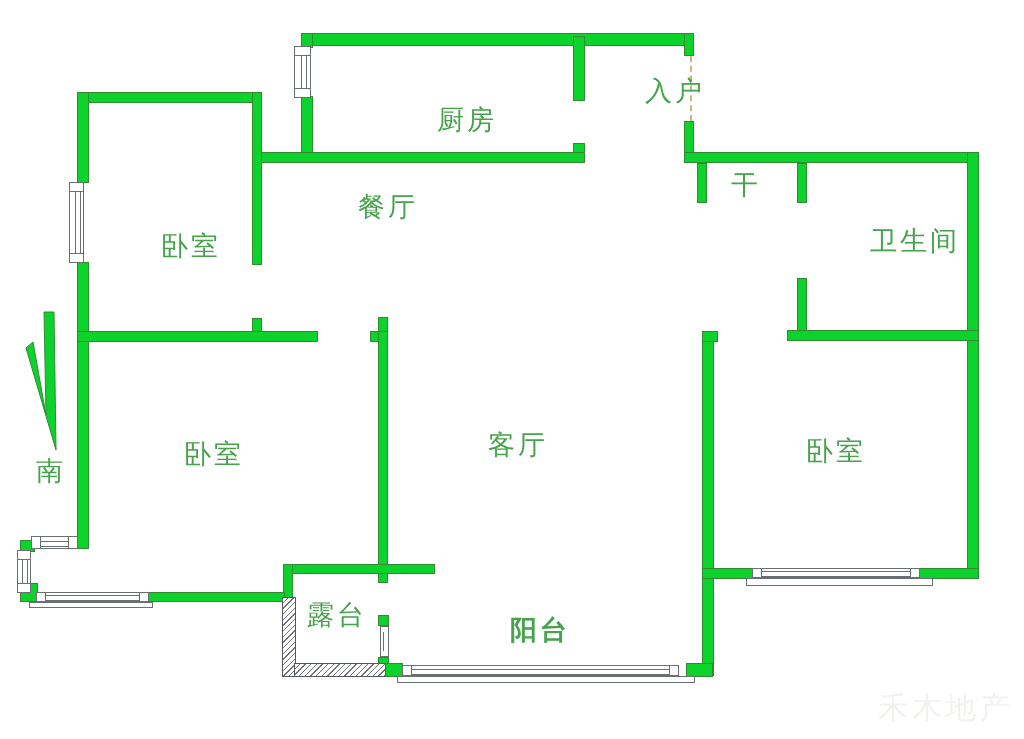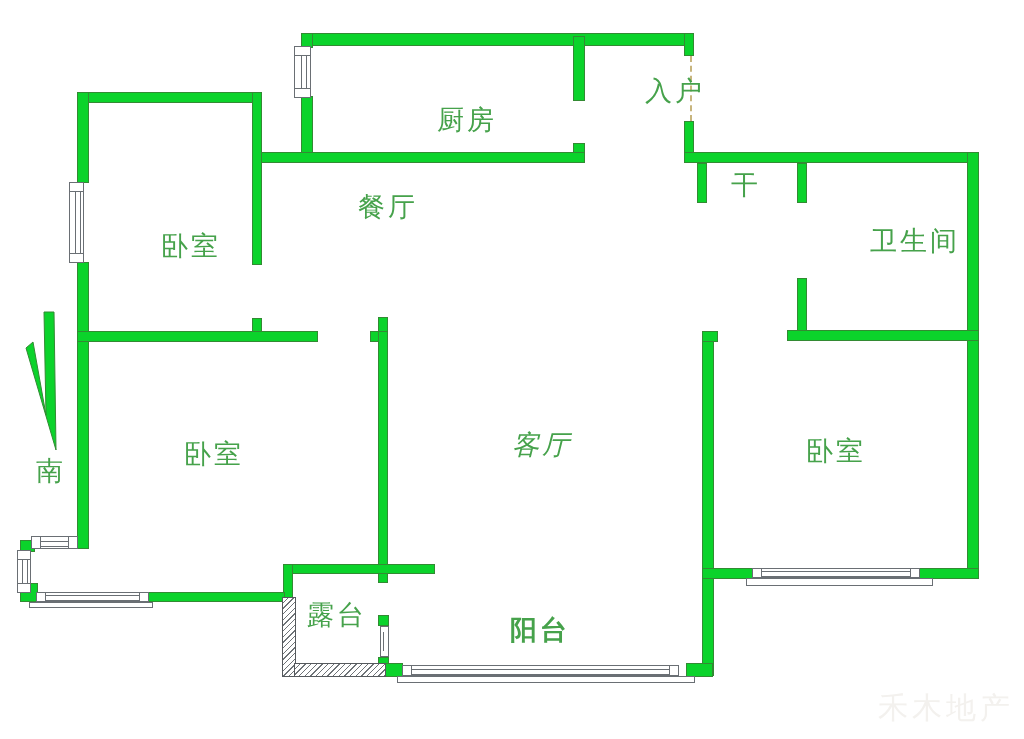--- a/index.html
+++ b/index.html
@@ -134,18 +134,18 @@
     <svg class="compass-svg" viewBox="0 0 1024 739">
       <polygon points="44,312 54,312 56,450 26,348 33,342 46,415" class="compass-arrow"></polygon>
     </svg>
     <div class="room-label" style="left: 467px; top: 99px; margin-top: 20px;">厨房</div>
     <div class="room-label" style="left: 675px; top: 90px;">入户</div>
     <div class="room-label" style="left: 388px; top: 206px;">餐厅</div>
     <div class="room-label" style="left: 191px; top: 245px;">卧室</div>
     <div class="room-label" style="left: 746px; top: 184px;">干</div>
     <div class="room-label" style="left: 875px; top: 240px; margin-left: 40px;">卫生间</div>
     <div class="room-label" style="left: 214px; top: 453px;">卧室</div>
-    <div class="room-label" style="left: 542px; top: 444px; font-style: italic;">客厅</div>
+    <div class="room-label" style="left: 518px; top: 444px;">客厅</div>
     <div class="room-label" style="left: 836px; top: 450px;">卧室</div>
     <div class="room-label" style="left: 337px; top: 614px;">露台</div>
     <div class="room-label" style="left: 540px; top: 629px; font-weight: bold;">阳台</div>
     <div class="room-label" style="left: 51px; top: 470px;">南</div>
   </div>
 
 </body></html>

